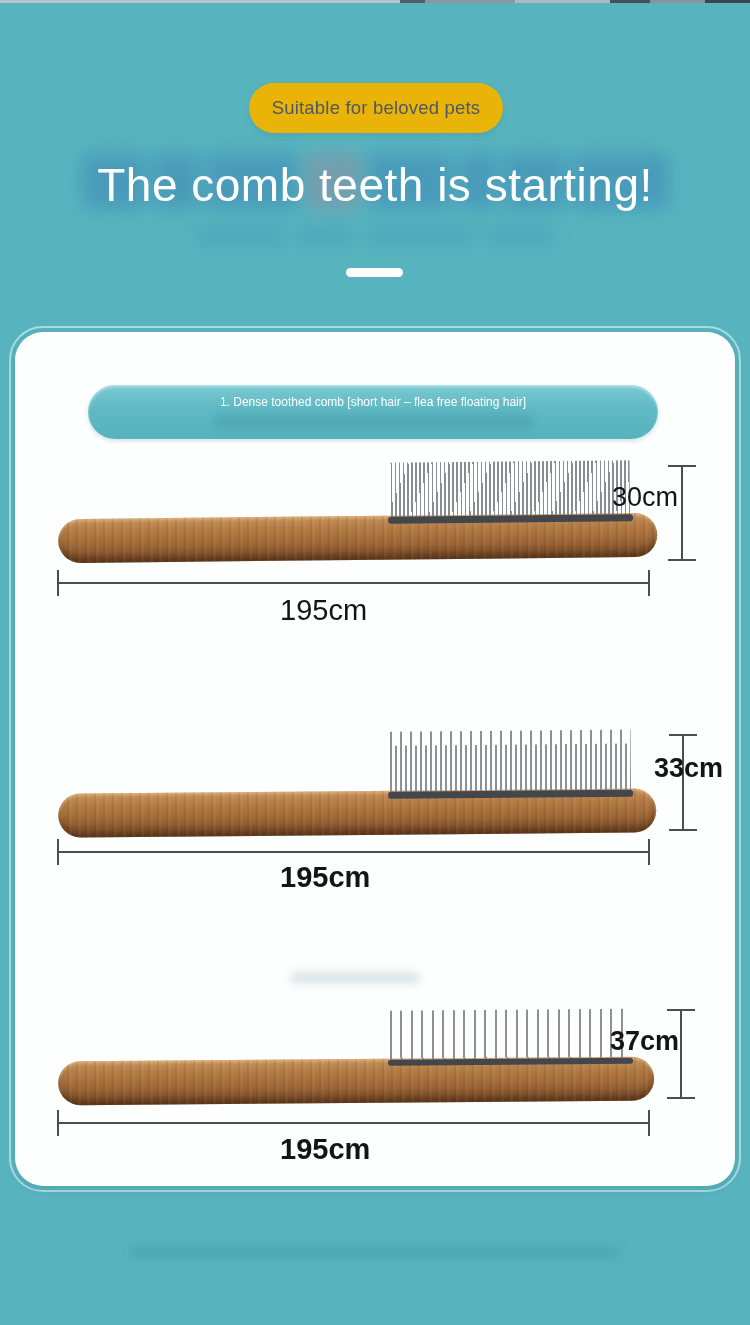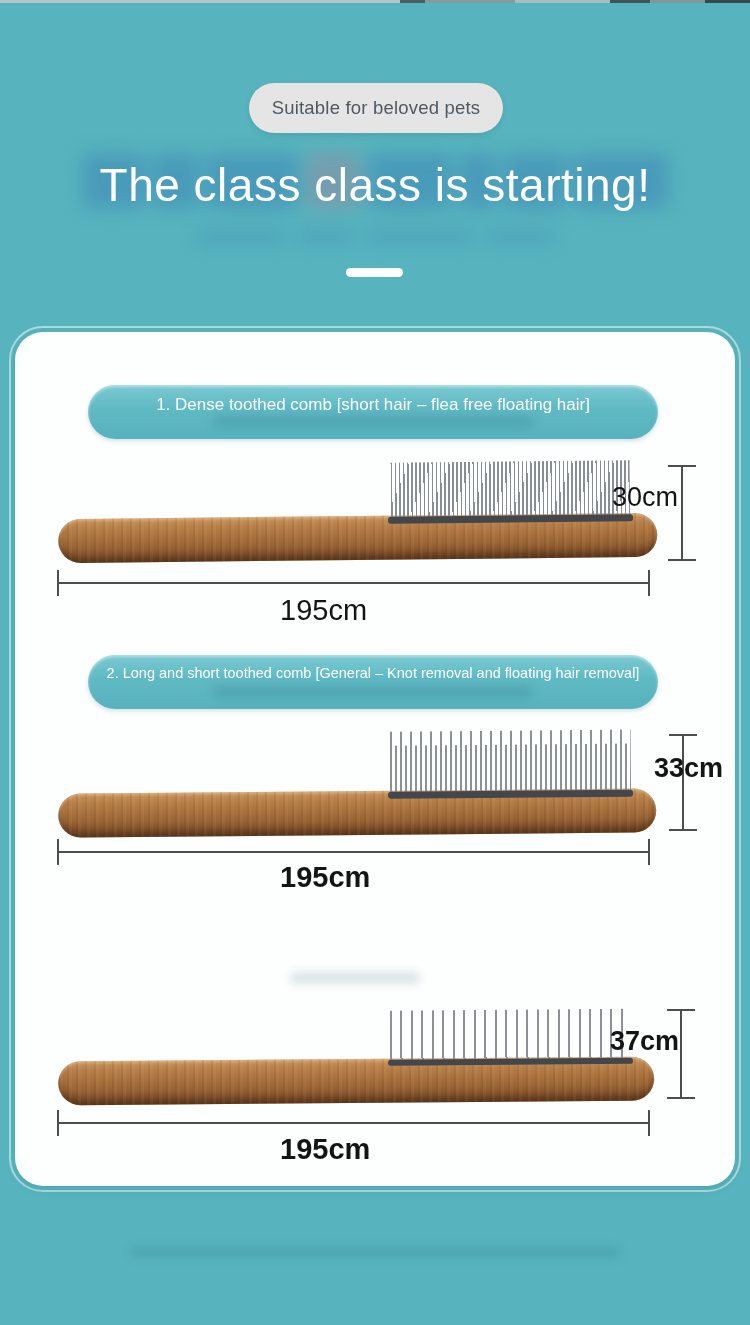--- a/index.html
+++ b/index.html
@@ -10,21 +10,21 @@
   }
   
   .topstrip {
     position:absolute; left:0; top:0; width:750px; height:3px; opacity:.85;
     background:linear-gradient(90deg,#c3c8cc 0 400px,#4a4f54 400px 425px,#8e959b 425px 515px,
       #b7bdc2 515px 610px,#3d4247 610px 650px,#8a9196 650px 705px,#303539 705px 750px);
   }
   
   .badge {
     position:absolute; left:249px; top:83px; width:254px; height:50px;
-    background:#e5e5e5; border-radius:26px; display:flex; align-items:center; justify-content:center;
+    background:#eab308; border-radius:26px; display:flex; align-items:center; justify-content:center;
     box-shadow:0 3px 6px rgba(0,45,55,.10);
   }
   .badge-label { color:#4d5963; font-size:18.5px; letter-spacing:.2px; }
   
   .title-blobs { position:absolute; top:153px; left:0; right:0; display:flex; justify-content:center; gap:7px; filter:blur(9px); }
   .title-blobs .blob { height:56px; border-radius:8px; background:rgba(52,118,180,.40); }
   .title-blobs .blob.pink { background:rgba(185,110,140,.30); }
   .title-blobs2 { position:absolute; top:227px; left:0; right:0; display:flex; justify-content:center; gap:10px; filter:blur(8px); }
   .title-blobs2 .blob { height:20px; border-radius:6px; background:rgba(52,118,180,.18); }
   .title {
@@ -37,21 +37,21 @@
   .card { position:absolute; left:15px; top:332px; width:720px; height:854px; background:#fdfefe; border-radius:28px; box-shadow:0 4px 10px rgba(20,80,90,.12); }
   
   .banner {
     position:absolute; left:88px; width:570px; height:54px; border-radius:27px;
     background:linear-gradient(180deg,#7ac9d2 0%, #60bac4 42%, #56b2bd 100%);
     box-shadow:inset 0 2px 3px rgba(255,255,255,.45), 0 2px 4px rgba(25,90,100,.18);
     display:flex; justify-content:center;
   }
   .banner-label { margin-top:10px; color:#ffffff; white-space:nowrap; }
   .banner .remnant { position:absolute; left:22%; right:22%; top:30px; height:13px; background:rgba(20,90,120,.16); filter:blur(5px); border-radius:6px; }
-  #banner1 { top:385px; } #banner1 .banner-label { font-size:17px; }
+  #banner1 { top:385px; } #banner1 .banner-label { font-size:12px; }
   #banner2 { top:655px; } #banner2 .banner-label { font-size:14.5px; }
   #banner3 { top:922px; } #banner3 .banner-label { font-size:16px; }
   .b3-remnant { position:absolute; top:972px; left:290px; width:130px; height:12px; background:rgba(20,80,100,.14); filter:blur(4px); border-radius:5px; }
   
   .comb { position:absolute; left:58px; width:600px; }
   #comb1 { top:460px; height:104px; transform:rotate(-.6deg); }
   #comb2 { top:730px; height:110px; transform:rotate(-.5deg); }
   #comb3 { top:1008px; height:100px; transform:rotate(-.45deg); }
   .handle {
     position:absolute; border-radius:22px;
@@ -119,21 +119,21 @@
     <span class="blob" style="width:62px"></span>
     <span class="blob" style="width:96px"></span>
   </div>
   <div class="title-blobs2">
     <span class="blob" style="width:90px"></span>
     <span class="blob" style="width:60px"></span>
     <span class="blob" style="width:110px"></span>
     <span class="blob" style="width:70px"></span>
   </div>
 
-  <div class="title">The class class is starting!</div>
+  <div class="title">The comb teeth is starting!</div>
   <div class="dash"></div>
 
   <div class="card-outline"></div>
   <div class="card"></div>
 
   <div class="banner" id="banner1">
     <span class="banner-label">1. Dense toothed comb [short hair – flea free floating hair]</span>
     <span class="remnant"></span>
   </div>
   <div class="comb" id="comb1">
@@ -143,24 +143,20 @@
   </div>
   <div class="vline" id="v1"></div>
   <div class="vcap" id="v1a"></div>
   <div class="vcap" id="v1b"></div>
   <div class="dim h" id="hdim1">30cm</div>
   <div class="hline" id="h1"></div>
   <div class="hcap" id="h1a"></div>
   <div class="hcap" id="h1b"></div>
   <div class="dim l" id="ldim1">195cm</div>
 
-  <div class="banner" id="banner2">
-    <span class="banner-label">2. Long and short toothed comb [General – Knot removal and floating hair removal]</span>
-    <span class="remnant"></span>
-  </div>
   <div class="comb" id="comb2">
     <div class="handle" id="handle2"></div>
     <div class="teeth" id="teeth2a"></div>
     <div class="teeth" id="teeth2b"></div>
     <div class="teeth-base" id="base2"></div>
   </div>
   <div class="vline" id="v2"></div>
   <div class="vcap" id="v2a"></div>
   <div class="vcap" id="v2b"></div>
   <div class="dim h bold" id="hdim2">33cm</div>

